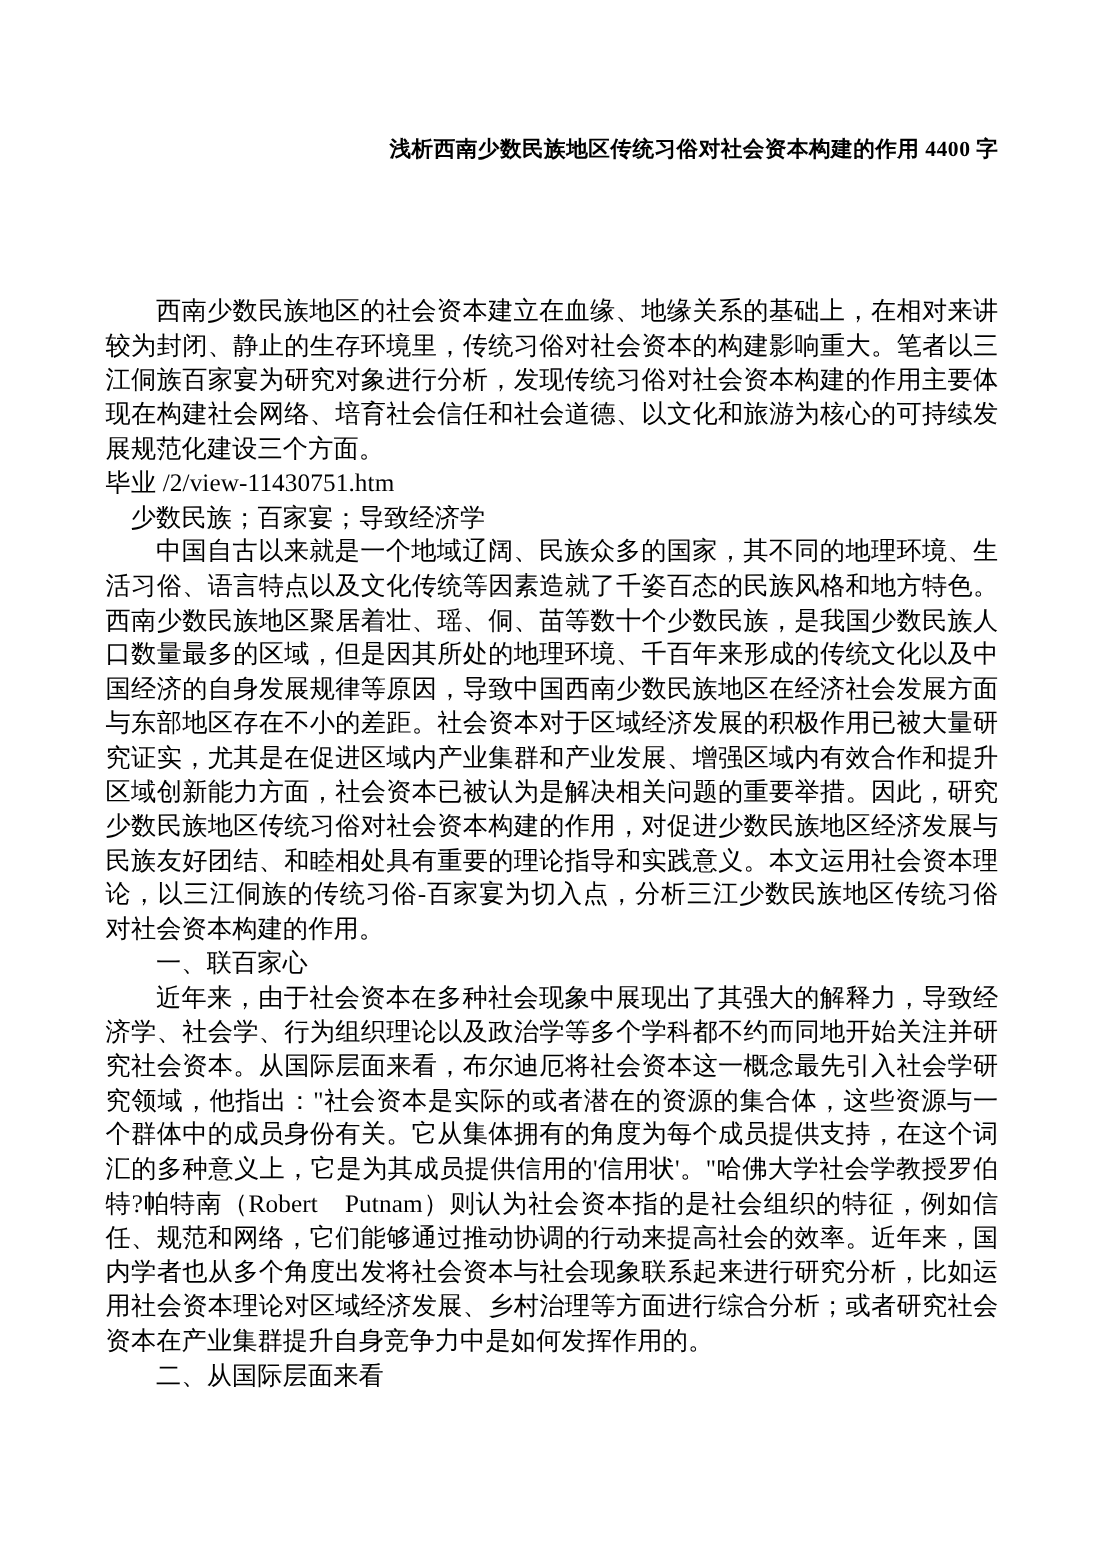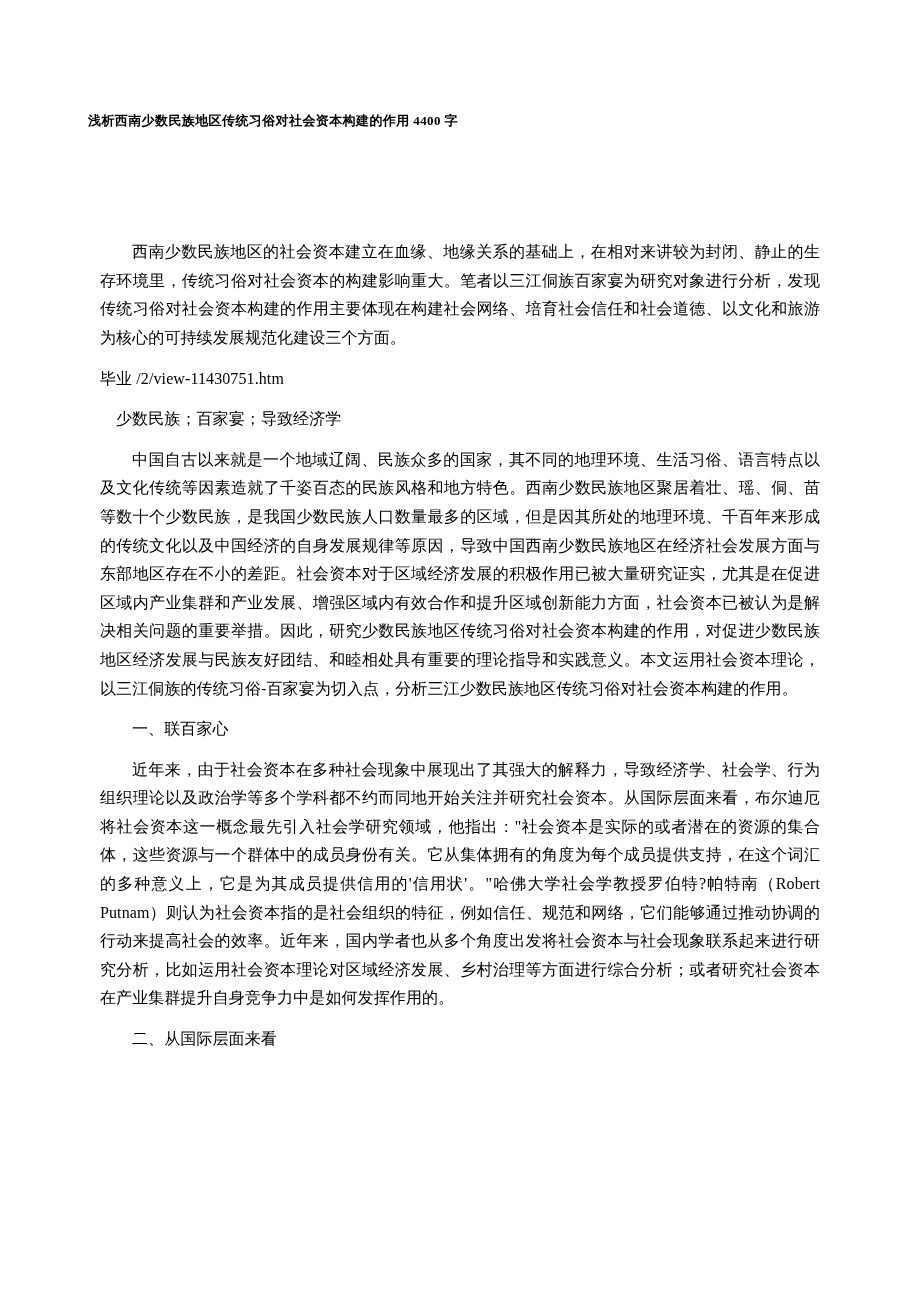--- a/index.html
+++ b/index.html
@@ -17,32 +17,32 @@
   .page {
     position: relative;
     width: 920px;
     height: 1302px;
     box-sizing: border-box;
     padding: 0 88px;
   }
   .doc-title {
     margin: 0;
     padding-top: 112px;
-    font-size: 13px;
+    font-size: 18px;
     font-weight: bold;
-    text-align: left;
+    text-align: right;
     letter-spacing: 0.4px;
     line-height: 1.4;
   }
   .body-block {
     margin-top: 108px;
   }
   p.para {
-    margin: 12px;
-    font-size: 16px;
+    margin: 0;
+    font-size: 21px;
     line-height: 28.6px;
     text-align: justify;
     text-justify: inter-ideograph;
     letter-spacing: 0.1px;
   }
   p.indent2 {
     text-indent: 2em;
   }
   p.indent1 {
     text-indent: 1em;

